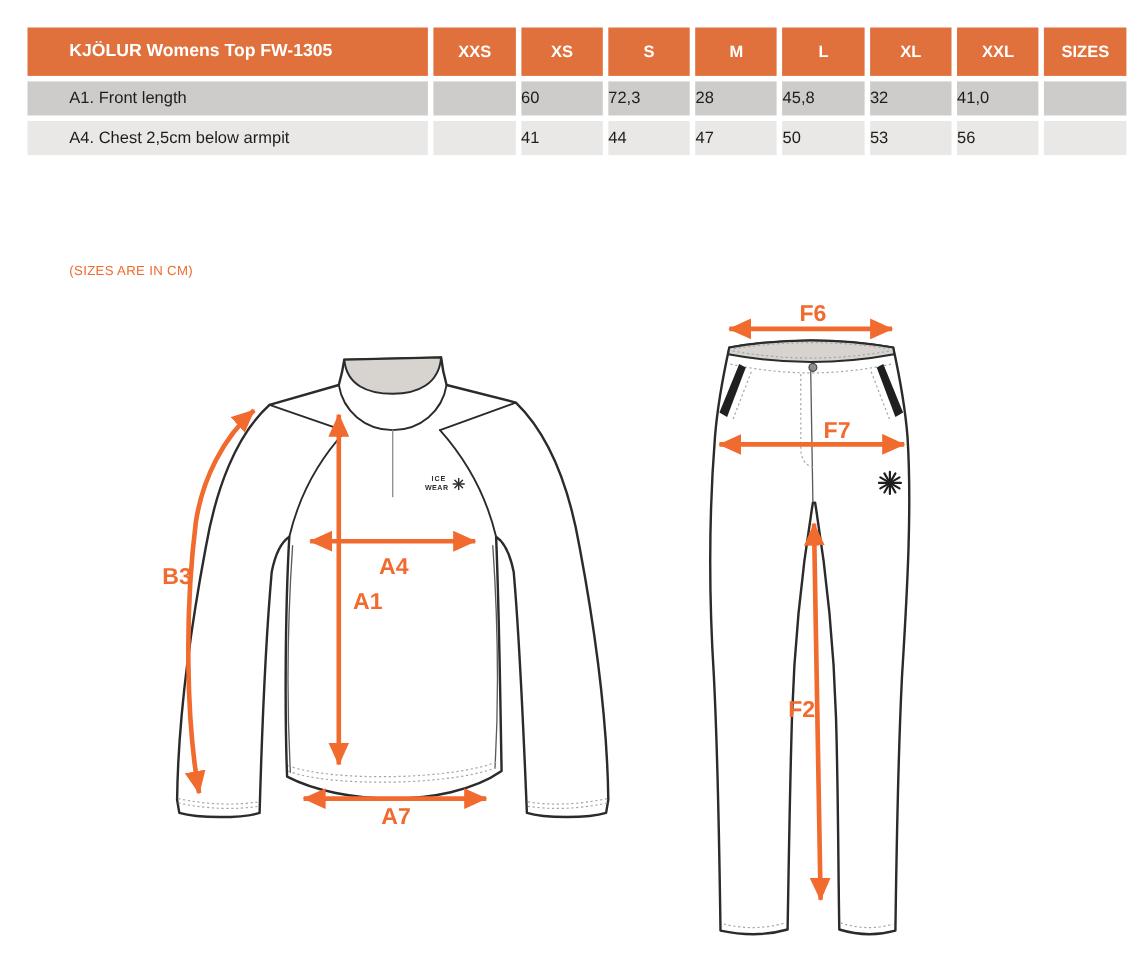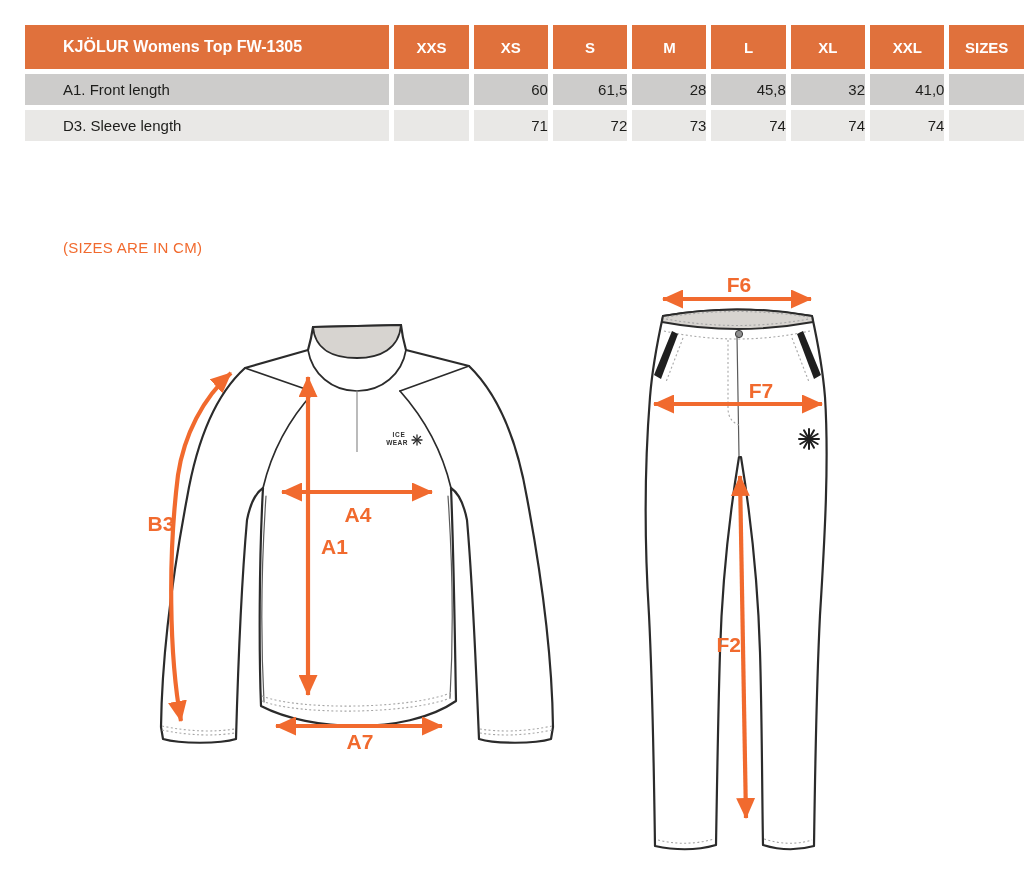--- a/index.html
+++ b/index.html
@@ -4,27 +4,27 @@
 <style>
   html,body{margin:0;padding:0;background:#ffffff;}
   .page{position:relative;width:1029px;height:885px;background:#fff;overflow:hidden;
         font-family:"Liberation Sans",sans-serif;}
   
   table.size-table{position:absolute;left:20px;top:20px;border-collapse:separate;border-spacing:5px;}
   .size-table th,.size-table td{padding:0;font-size:15px;vertical-align:middle;}
   .size-table thead th{background:var(--header-orange,#e0713c);color:#fff;font-weight:700;height:44px;}
   .size-table thead th.title{text-align:left;padding-left:38px;width:330px;font-size:16px;}
   .size-table thead th.size{width:75px;}
-  .size-table tbody td{height:31px;text-align:right;color:var(--text-dark,#1d1d1b);}
+  .size-table tbody td{height:31px;text-align:left;color:var(--text-dark,#1d1d1b);}
   .size-table tbody td.label{text-align:left;padding-left:38px;}
   .size-table tbody tr.dark td{background:var(--row-dark,#cdcccb);}
   .size-table tbody tr.light td{background:var(--row-light,#e9e8e6);}
   
   .note{position:absolute;left:63px;top:239px;color:var(--accent-orange,#f16a2e);
-        font-size:15px;letter-spacing:.3px;}
+        font-size:12px;letter-spacing:.3px;}
   
   svg.diagram{position:absolute;}
   #topSvg{left:130px;top:285px;}
   #pantsSvg{left:600px;top:268px;}
   .outline{fill:#fff;stroke:var(--line-dark,#2b2b2b);stroke-width:2.2;stroke-linejoin:round;}
   .seam{fill:none;stroke:var(--line-dark,#2b2b2b);stroke-width:1.7;stroke-linecap:round;}
   .seam-thin{fill:none;stroke:#5a5a5a;stroke-width:1.2;stroke-linecap:round;}
   .zip{fill:none;stroke:#8d8d8d;stroke-width:1.2;}
   .stitch{fill:none;stroke:#a6a6a6;stroke-width:1.1;stroke-dasharray:2 2.4;}
   .grayfill{fill:var(--collar-gray,#d7d4d0);stroke:var(--line-dark,#2b2b2b);stroke-width:1.8;}
@@ -54,36 +54,36 @@
         <th class="size">XL</th>
         <th class="size">XXL</th>
         <th class="size">SIZES</th>
       </tr>
     </thead>
     <tbody>
       <tr class="dark">
         <td class="label">A1. Front length</td>
         <td></td>
         <td>60</td>
-        <td>61,5</td>
+        <td>72,3</td>
         <td>28</td>
         <td>45,8</td>
         <td>32</td>
         <td>41,0</td>
         <td></td>
       </tr>
       <tr class="light">
-        <td class="label">D3. Sleeve length</td>
-        <td></td>
-        <td>71</td>
-        <td>72</td>
-        <td>73</td>
-        <td>74</td>
-        <td>74</td>
-        <td>74</td>
+        <td class="label">A4. Chest 2,5cm below armpit</td>
+        <td></td>
+        <td>41</td>
+        <td>44</td>
+        <td>47</td>
+        <td>50</td>
+        <td>53</td>
+        <td>56</td>
         <td></td>
       </tr>
     </tbody>
   </table>
 
   <div class="note">(SIZES ARE IN CM)</div>
 
   <svg id="topSvg" class="diagram" width="450" height="500" viewBox="130 285 450 500">
     <defs>
       <marker id="ahT" markerUnits="userSpaceOnUse" markerWidth="22" markerHeight="19" refX="20" refY="9.5" orient="auto-start-reverse">

